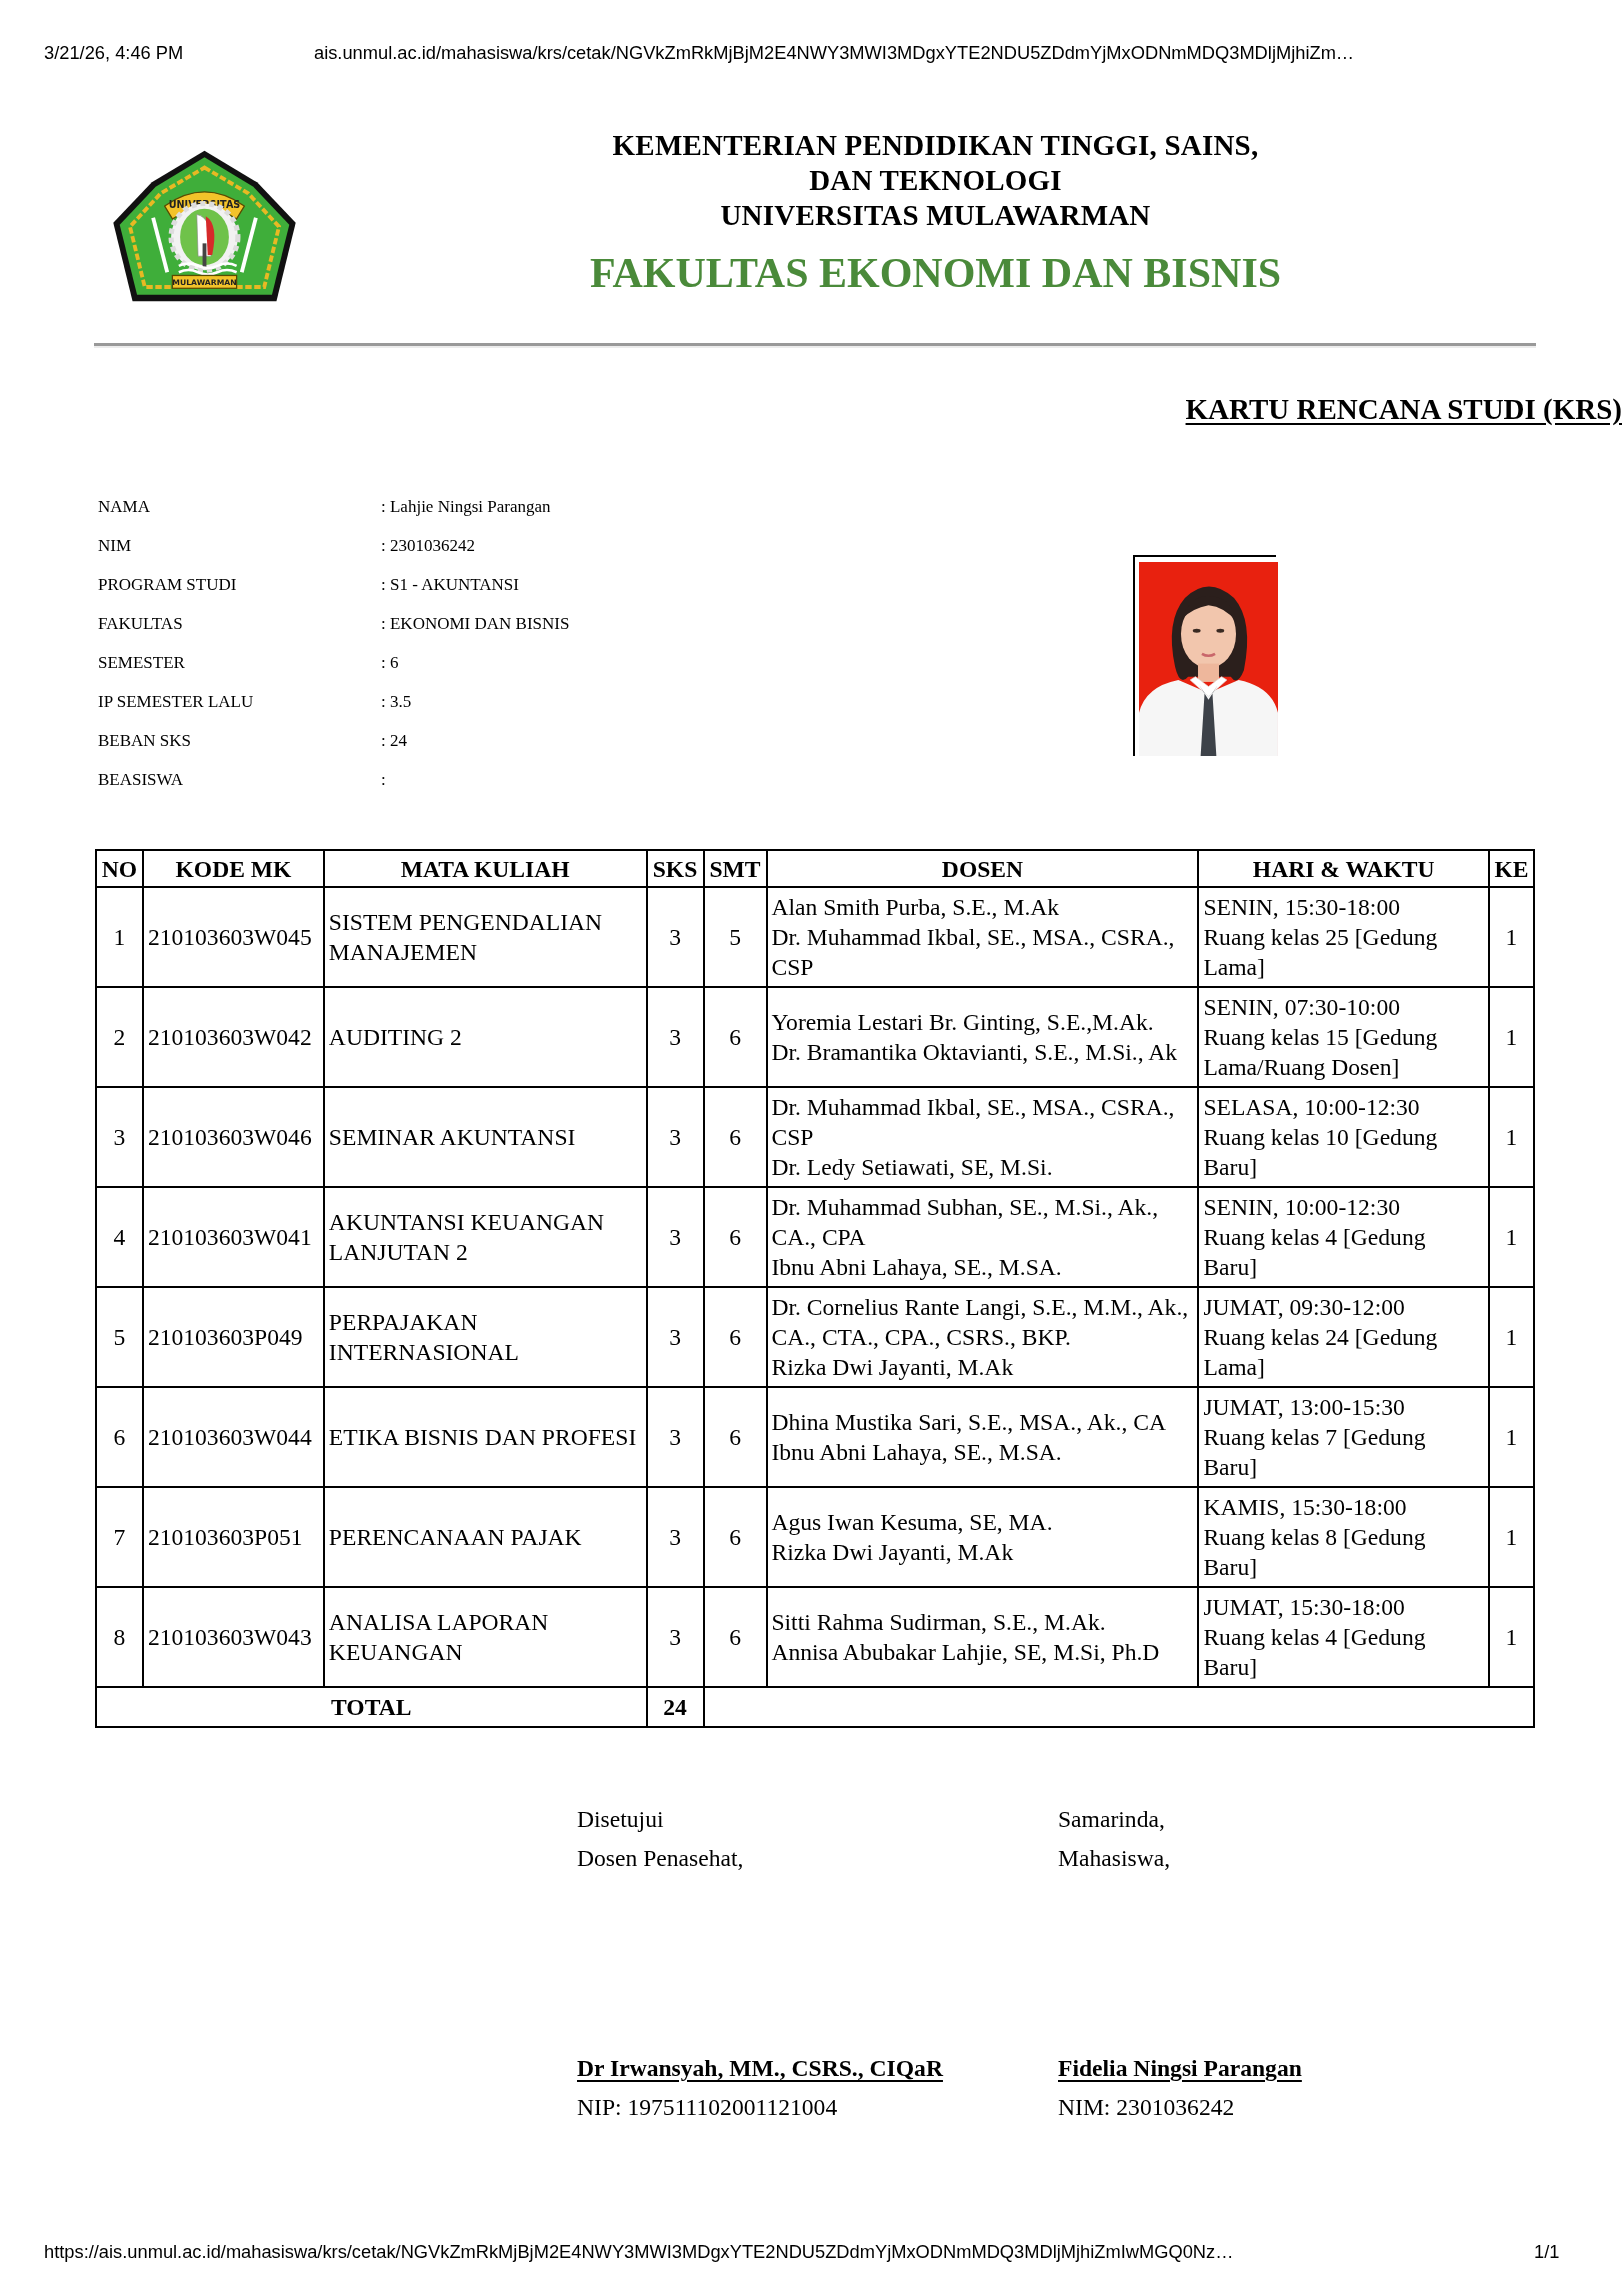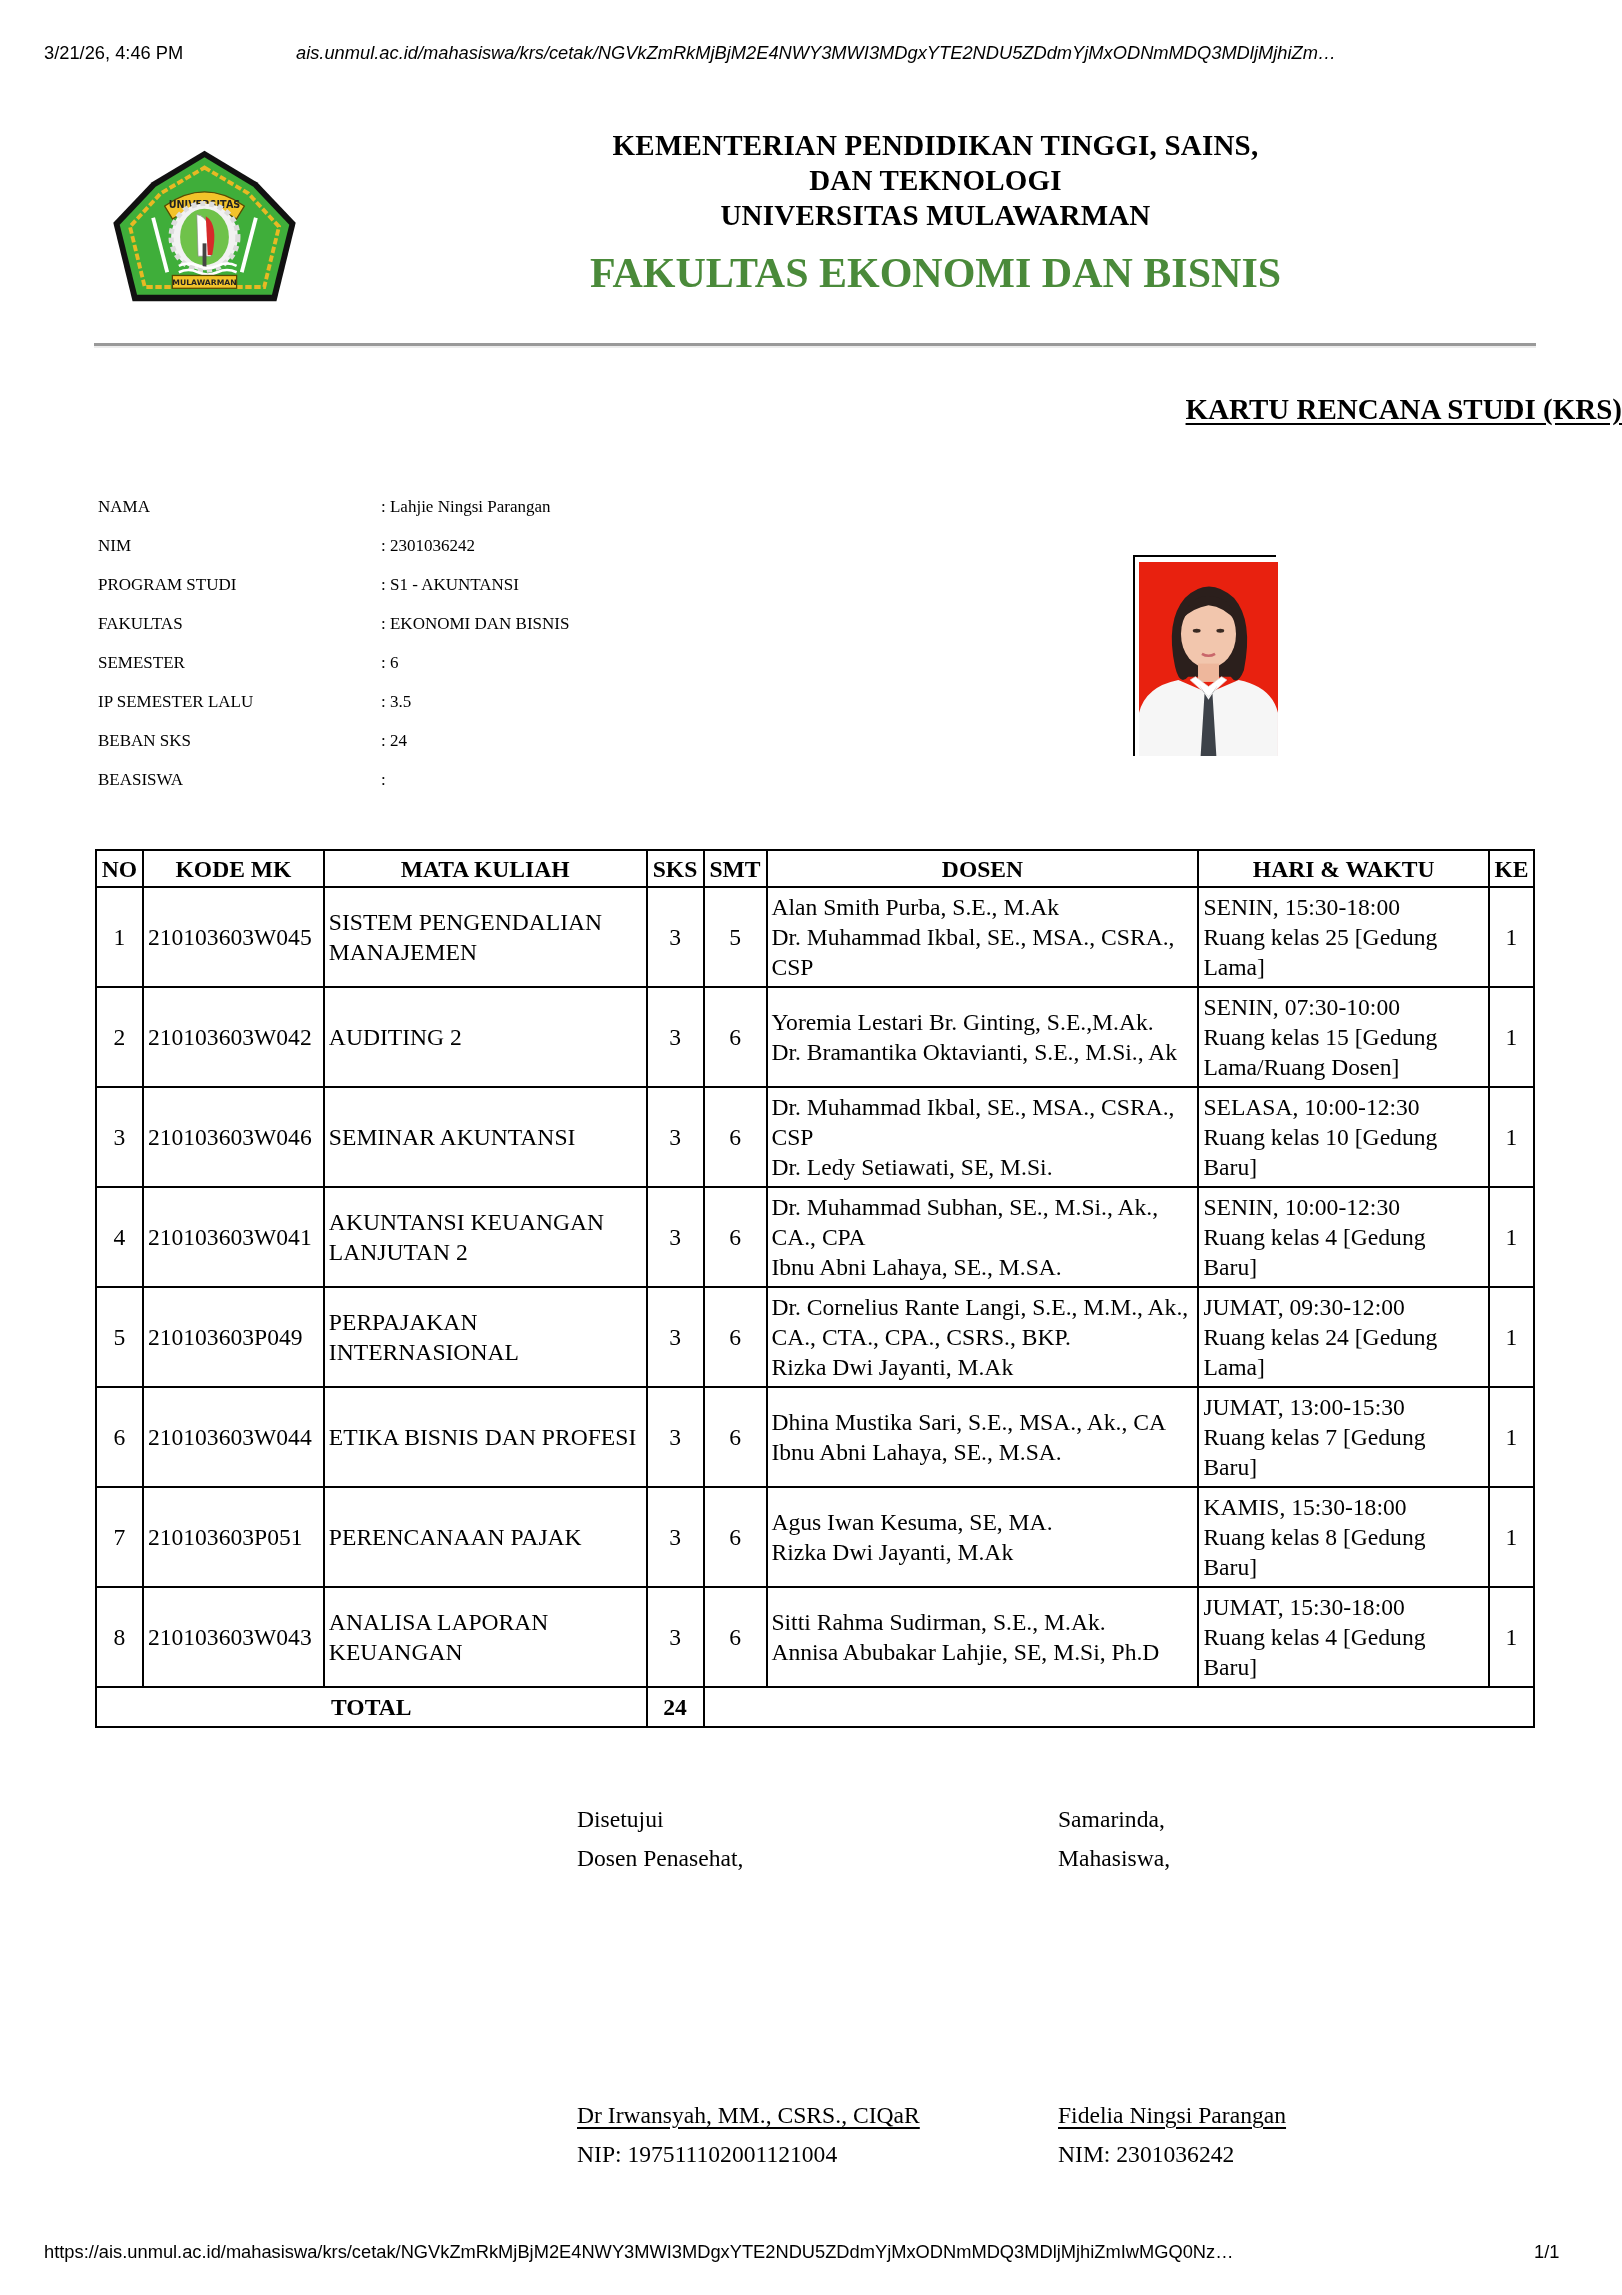--- a/index.html
+++ b/index.html
@@ -5,21 +5,21 @@
   html, body { margin: 0; padding: 0; background: #ffffff; }
   body {
     width: 1622px; height: 2295px; position: relative; overflow: hidden;
     font-family: "Liberation Serif", "DejaVu Serif", serif; color: #000;
   }
   .print-meta {
     position: absolute; font-family: "Liberation Sans", "DejaVu Sans", sans-serif;
     font-size: 18.3px; color: #000; white-space: nowrap;
   }
   #print-date { left: 44px; top: 42px; }
-  #print-url-top { left: 296px; top: 42px; font-style: italic; }
+  #print-url-top { left: 314px; top: 42px; }
   #print-url-bottom { left: 44px; top: 2241px; }
   #print-page { left: 1534px; top: 2241px; }
 
   .logo { position: absolute; left: 107px; top: 147px; width: 195px; height: 167px; }
 
   .kop { position: absolute; left: 510px; top: 128px; width: 851px; text-align: center; }
   .kop .line { font-weight: bold; font-size: 29px; line-height: 35px; letter-spacing: 0.2px; }
   .kop .fak { font-weight: bold; font-size: 42px; line-height: 52px; color: #4a8a3a; margin-top: 14px; }
 
   .hr { position: absolute; left: 94px; top: 343px; width: 1442px; height: 3.3px;
@@ -44,21 +44,21 @@
   table.krs th, table.krs td { border: 2px solid #000; padding: 0 3.9px; vertical-align: middle; }
   table.krs th { font-weight: bold; height: 35px; text-align: center; }
   table.krs td { height: 98px; }
   table.krs td.c { text-align: center; }
   table.krs td.l { text-align: left; }
   table.krs tr.total td { height: 38px; font-weight: bold; }
   .multi { white-space: pre-line; }
 
   .sign { position: absolute; font-size: 23.6px; }
   .sign .r { height: 39px; white-space: nowrap; }
-  .sign .nm { font-weight: normal; text-decoration: underline; text-underline-offset: 3.9px; margin-top: 47px; }
+  .sign .nm { font-weight: bold; text-decoration: underline; text-underline-offset: 3.9px; }
   #sign-left { left: 577px; top: 1806px; }
   #sign-right { left: 1058px; top: 1806px; }
   .sign .gap { height: 171px; }
 </style>
 </head>
 <body>
 
 <div class="print-meta" id="print-date">3/21/26, 4:46 PM</div>
 <div class="print-meta" id="print-url-top">ais.unmul.ac.id/mahasiswa/krs/cetak/NGVkZmRkMjBjM2E4NWY3MWI3MDgxYTE2NDU5ZDdmYjMxODNmMDQ3MDljMjhiZm…</div>
 <div class="print-meta" id="print-url-bottom">https://ais.unmul.ac.id/mahasiswa/krs/cetak/NGVkZmRkMjBjM2E4NWY3MWI3MDgxYTE2NDU5ZDdmYjMxODNmMDQ3MDljMjhiZmIwMGQ0Nz…</div>

